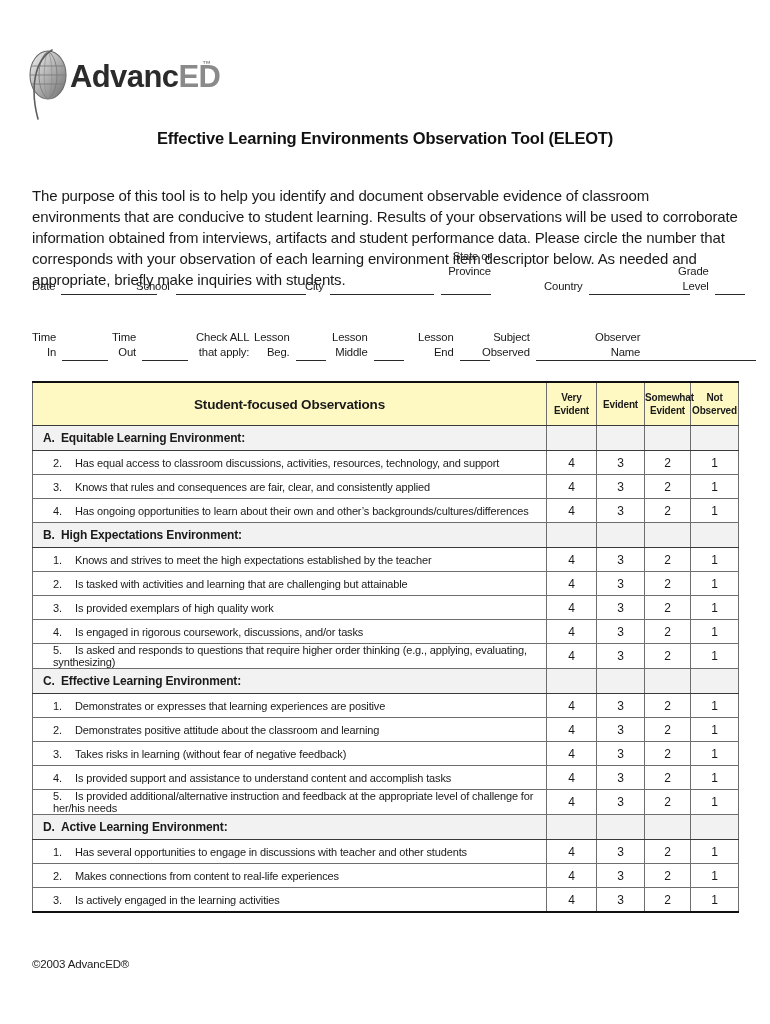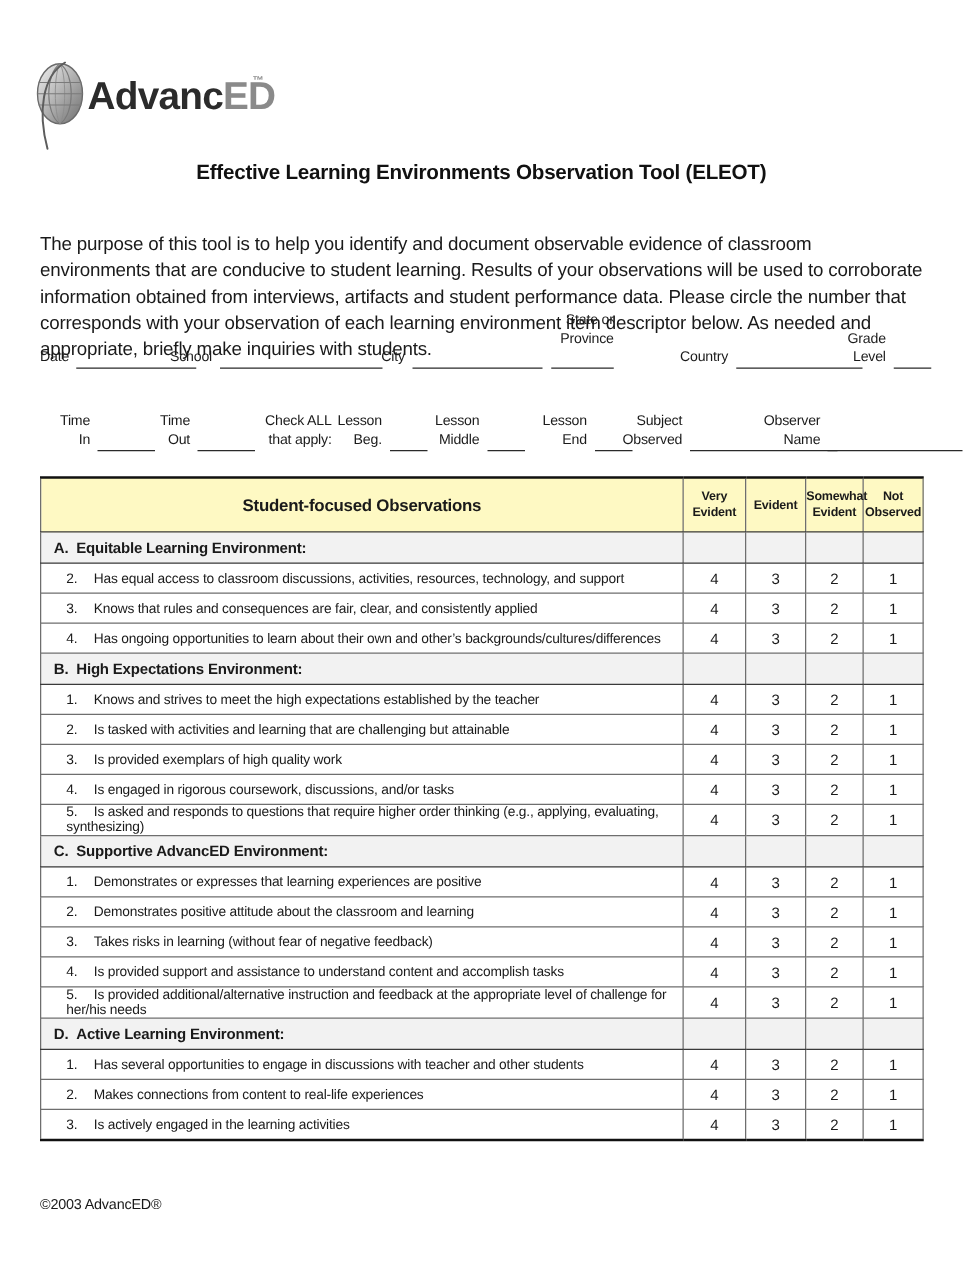--- a/index.html
+++ b/index.html
@@ -90,21 +90,21 @@
 
   
   .form-row {
     position: absolute;
     left: 32px;
     width: 706px;
     font-size: 11.3px;
     letter-spacing: -0.15px;
   }
   .form-row-1 { top: 232px; height: 46px; }
-  .form-row-2 { top: 298px; height: 46px; margin-left: 16px; }
+  .form-row-2 { top: 298px; height: 46px; }
 
   .field {
     position: absolute;
     bottom: 0;
     display: flex;
     align-items: flex-end;
     white-space: nowrap;
   }
   .field .lbl {
     display: inline-block;
@@ -396,21 +396,21 @@
           <td class="rating">1</td>
         </tr>
         <tr class="item-row">
           <td class="item-desc"><span class="num">5.</span><span>Is asked and responds to questions that require higher order thinking (e.g., applying, evaluating, synthesizing)</span></td>
           <td class="rating">4</td>
           <td class="rating">3</td>
           <td class="rating">2</td>
           <td class="rating">1</td>
         </tr>
         <tr class="section-row">
-          <td class="sec-title"><span class="sec-letter">C.</span><span>Supportive AdvancED Environment:</span></td>
+          <td class="sec-title"><span class="sec-letter">C.</span><span>Effective Learning Environment:</span></td>
           <td></td>
           <td></td>
           <td></td>
           <td></td>
         </tr>
         <tr class="item-row">
           <td class="item-desc"><span class="num">1.</span><span>Demonstrates or expresses that learning experiences are positive</span></td>
           <td class="rating">4</td>
           <td class="rating">3</td>
           <td class="rating">2</td>

